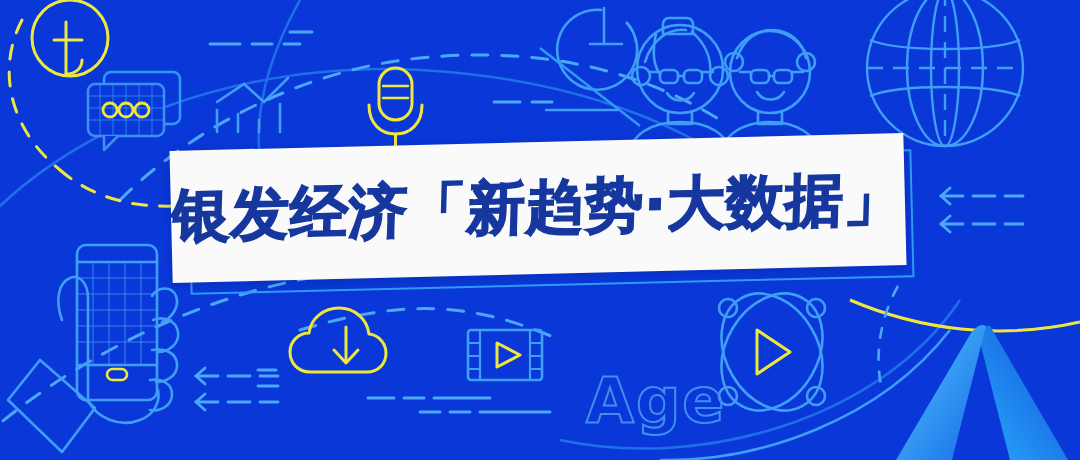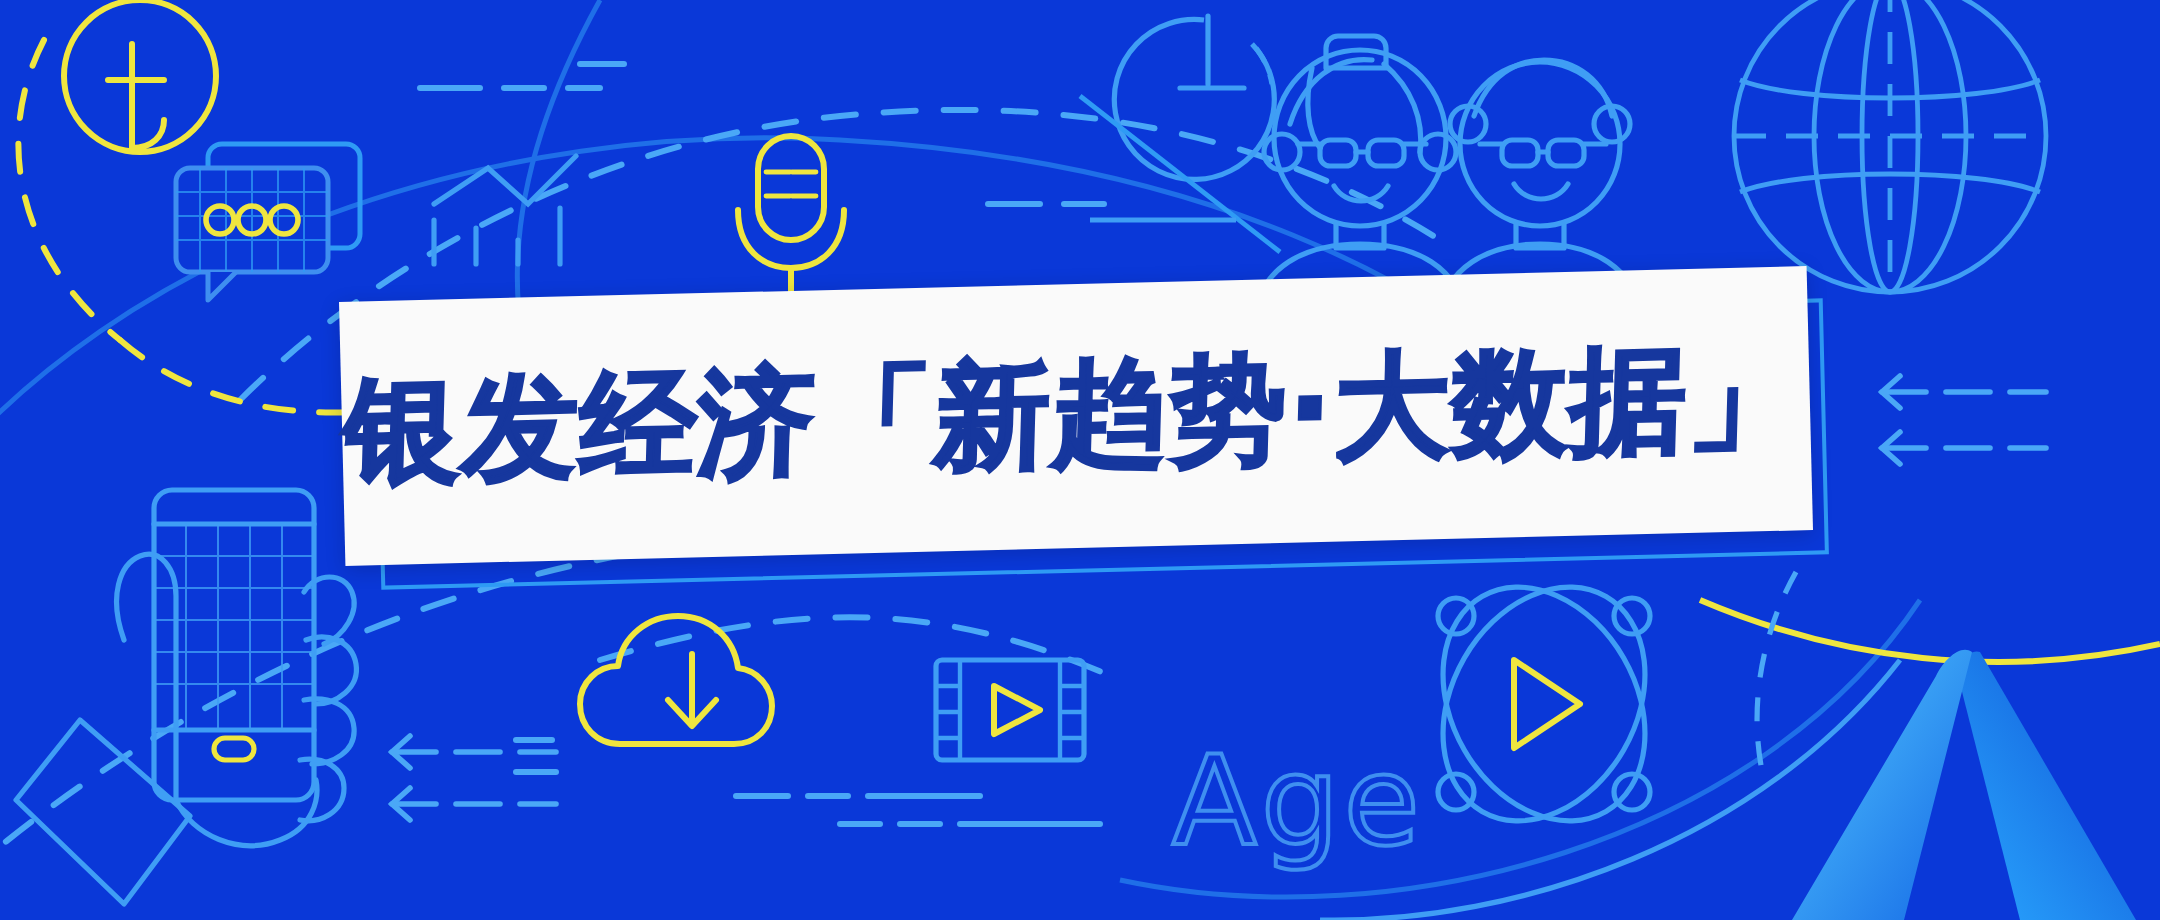--- a/index.html
+++ b/index.html
@@ -39,21 +39,21 @@
     color:#16379e;
     white-space:nowrap;
     transform:skewX(-3deg);
     -webkit-text-stroke:1.6px #16379e;
   }
 
   
   .age-word{
     position:absolute;left:586px;top:370px;
     font-family:"DejaVu Sans","Liberation Sans",sans-serif;
-    font-size:62px;font-weight:400;line-height:1;
+    font-size:62px;font-weight:700;line-height:1;
     color:transparent;
     -webkit-text-stroke:2px #3f8ff0;
     letter-spacing:2px;
   }
 </style>
 </head>
 <body>
 
 <div id="banner-root">
 

